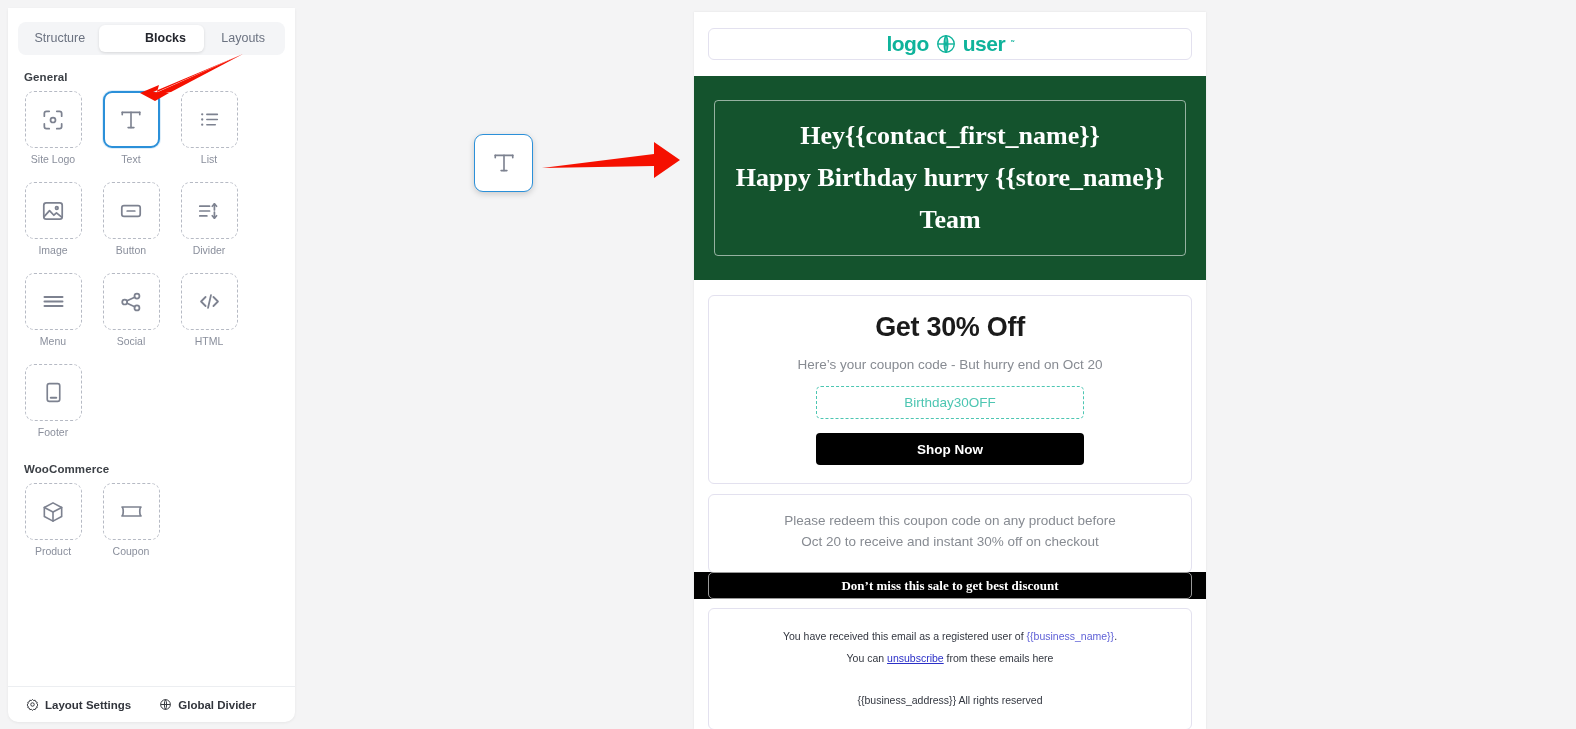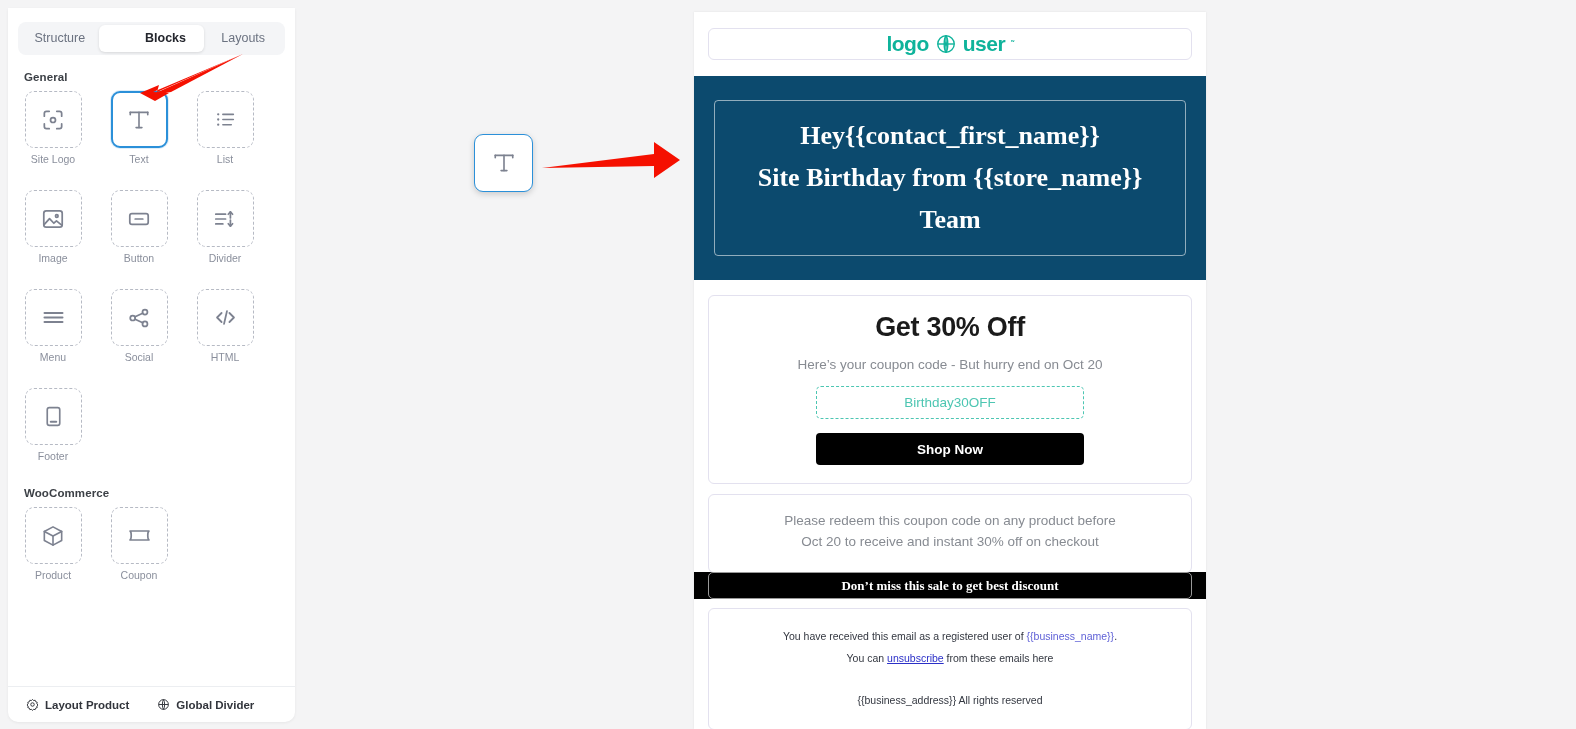--- a/index.html
+++ b/index.html
@@ -44,21 +44,21 @@
 
   .section-label {
     font-size:11.5px; color:#3c4046; font-weight:bold;
     margin:16px 0 8px 16px;
     letter-spacing:.1px;
   }
 
   .grid {
     display:flex; flex-wrap:wrap;
     padding:0 10px;
-    gap:16px;
+    gap:8px;
   }
   .block-cell {
     width:70px;
     margin-bottom:9px;
     display:flex; flex-direction:column; align-items:center;
     cursor:pointer;
   }
   .block-box {
     width:57px; height:57px;
     border:1px dashed #b6bac4;
@@ -126,21 +126,21 @@
   .logo-text {
     font-size:21px; font-weight:bold; color:#0fb39b;
     letter-spacing:-.5px;
     display:flex; align-items:center; gap:6px;
     font-family:"Liberation Sans", sans-serif;
   }
   .logo-tm { font-size:9px; vertical-align:super; }
 
   .hero {
     margin-top:16px;
-    background:#0c4a6e;
+    background:#14532d;
     height:204px;
     display:flex; align-items:center; justify-content:center;
   }
   .hero-box {
     border:1px solid rgba(255,255,255,.55);
     border-radius:4px;
     width:472px;
     padding:14px 10px;
     text-align:center;
   }
@@ -388,21 +388,21 @@
   </div>
 
   <div class="sidebar-spacer"></div>
 
   <div class="sidebar-footer">
     <div class="sf-item">
       <svg width="13" height="13" viewBox="0 0 24 24" fill="none" stroke="#32353c" stroke-width="1.8">
         <circle cx="12" cy="12" r="3.2"></circle>
         <path d="M12 2.6l2 2.2 2.9-.7 1 2.8 2.8 1-.7 2.9 2.2 2-2.2 2 .7 2.9-2.8 1-1 2.8-2.9-.7-2 2.2-2-2.2-2.9.7-1-2.8-2.8-1 .7-2.9-2.2-2 2.2-2-.7-2.9 2.8-1 1-2.8 2.9.7z" stroke-linejoin="round"></path>
       </svg>
-      <span>Layout Product</span>
+      <span>Layout Settings</span>
     </div>
     <div class="sf-item">
       <svg width="13" height="13" viewBox="0 0 24 24" fill="none" stroke="#32353c" stroke-width="1.8">
         <circle cx="12" cy="12" r="9"></circle>
           <path d="M3 12h18"></path>
           <path d="M12 3c2.8 3 2.8 15 0 18"></path>
           <path d="M12 3c-2.8 3-2.8 15 0 18"></path>
       </svg>
       <span>Global Divider</span>
     </div>
@@ -444,21 +444,21 @@
           <path d="M12 8.6l1.6 3.4L12 15.4 10.4 12z" fill="#0fb39b" stroke="none"></path>
         </svg>
         <span>user</span>
         <span class="logo-tm">˜</span>
       </div>
     </div>
 
     <div class="hero">
       <div class="hero-box">
         <div class="hero-line">Hey{{contact_first_name}}</div>
-        <div class="hero-line">Site Birthday from {{store_name}}</div>
+        <div class="hero-line">Happy Birthday hurry {{store_name}}</div>
         <div class="hero-line">Team</div>
       </div>
     </div>
 
     <div class="card">
       <div class="offer-title">Get 30% Off</div>
       <div class="offer-sub">Here’s your coupon code - But hurry end on Oct 20</div>
       <div class="coupon-box">
         <span class="coupon-code">Birthday30OFF</span>
       </div>

